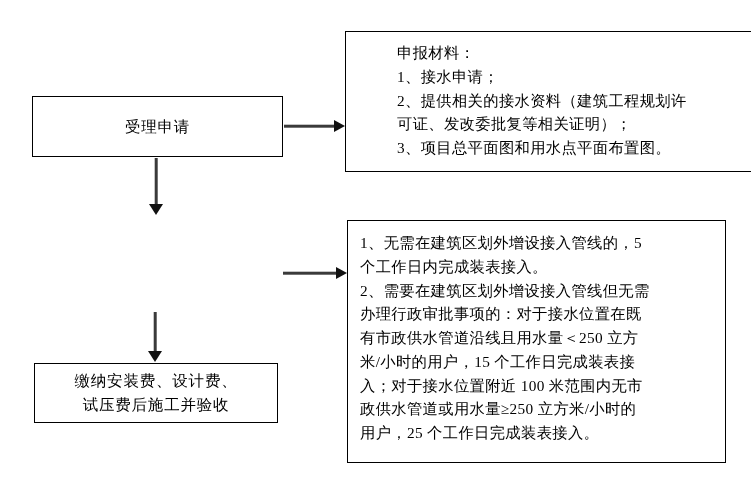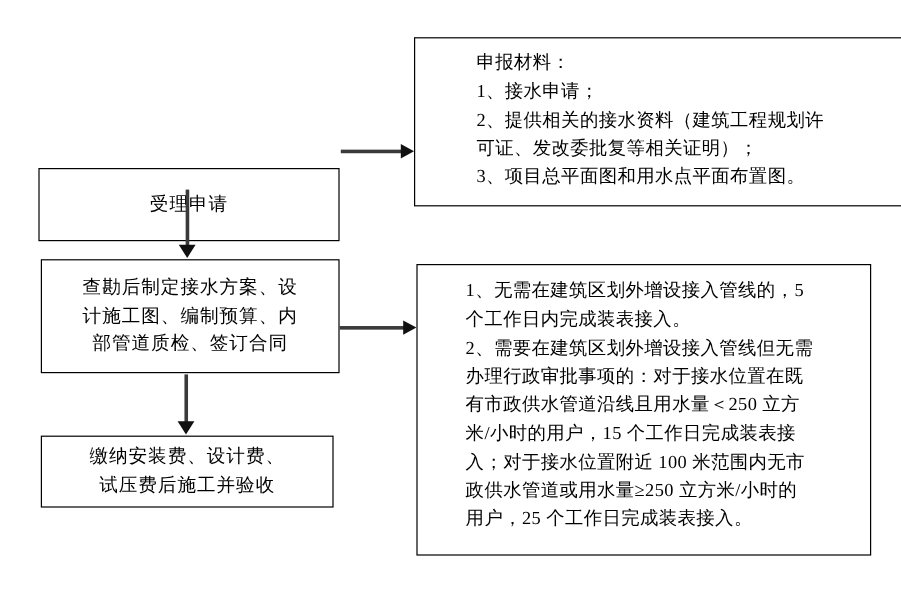--- a/index.html
+++ b/index.html
@@ -39,27 +39,27 @@
     text-align: center;
   }
   .proc-text {
     font-size: 15.5px;
     line-height: 1.52;
     letter-spacing: 0.8px;
     padding: 0 10px;
     white-space: pre-line;
   }
 
-  #box-accept   { left: 32px;  top: 96px;  width: 251px; height: 61px; margin-top: 44px; }
+  #box-accept   { left: 32px;  top: 96px;  width: 251px; height: 61px; }
   #box-survey   { left: 34px;  top: 216px; width: 249px; height: 95px; }
   #box-payment  { left: 34px;  top: 363px; width: 244px; height: 60px; }
 
   
   #box-materials { left: 345px; top: 31px;  width: 420px; height: 141px; padding-left: 38px; }
-  #box-timeline  { left: 347px; top: 220px; width: 379px; height: 243px; padding-left: 28px; }
+  #box-timeline  { left: 347px; top: 220px; width: 379px; height: 243px; }
 
   .info-text {
     font-size: 15.3px;
     line-height: 1.555;
     letter-spacing: 0.35px;
     padding: 9px 11px 6px 13px;
     white-space: pre-line;
     text-align: left;
   }
   .info-text.just {
@@ -125,25 +125,20 @@
 </style>
 </head>
 <body>
 
 <div class="canvas">
 
   <div class="box proc-box" id="box-accept">
     <div class="proc-text">受理申请</div>
   </div>
 
-  <div class="box proc-box" id="box-survey">
-    <div class="proc-text">查勘后制定接水方案、设
-计施工图、编制预算、内
-部管道质检、签订合同</div>
-  </div>
 
   <div class="box proc-box" id="box-payment">
     <div class="proc-text">缴纳安装费、设计费、
 试压费后施工并验收</div>
   </div>
 
   <div class="box" id="box-materials">
     <div class="info-text">申报材料：
 1、接水申请；
 2、提供相关的接水资料（建筑工程规划许

